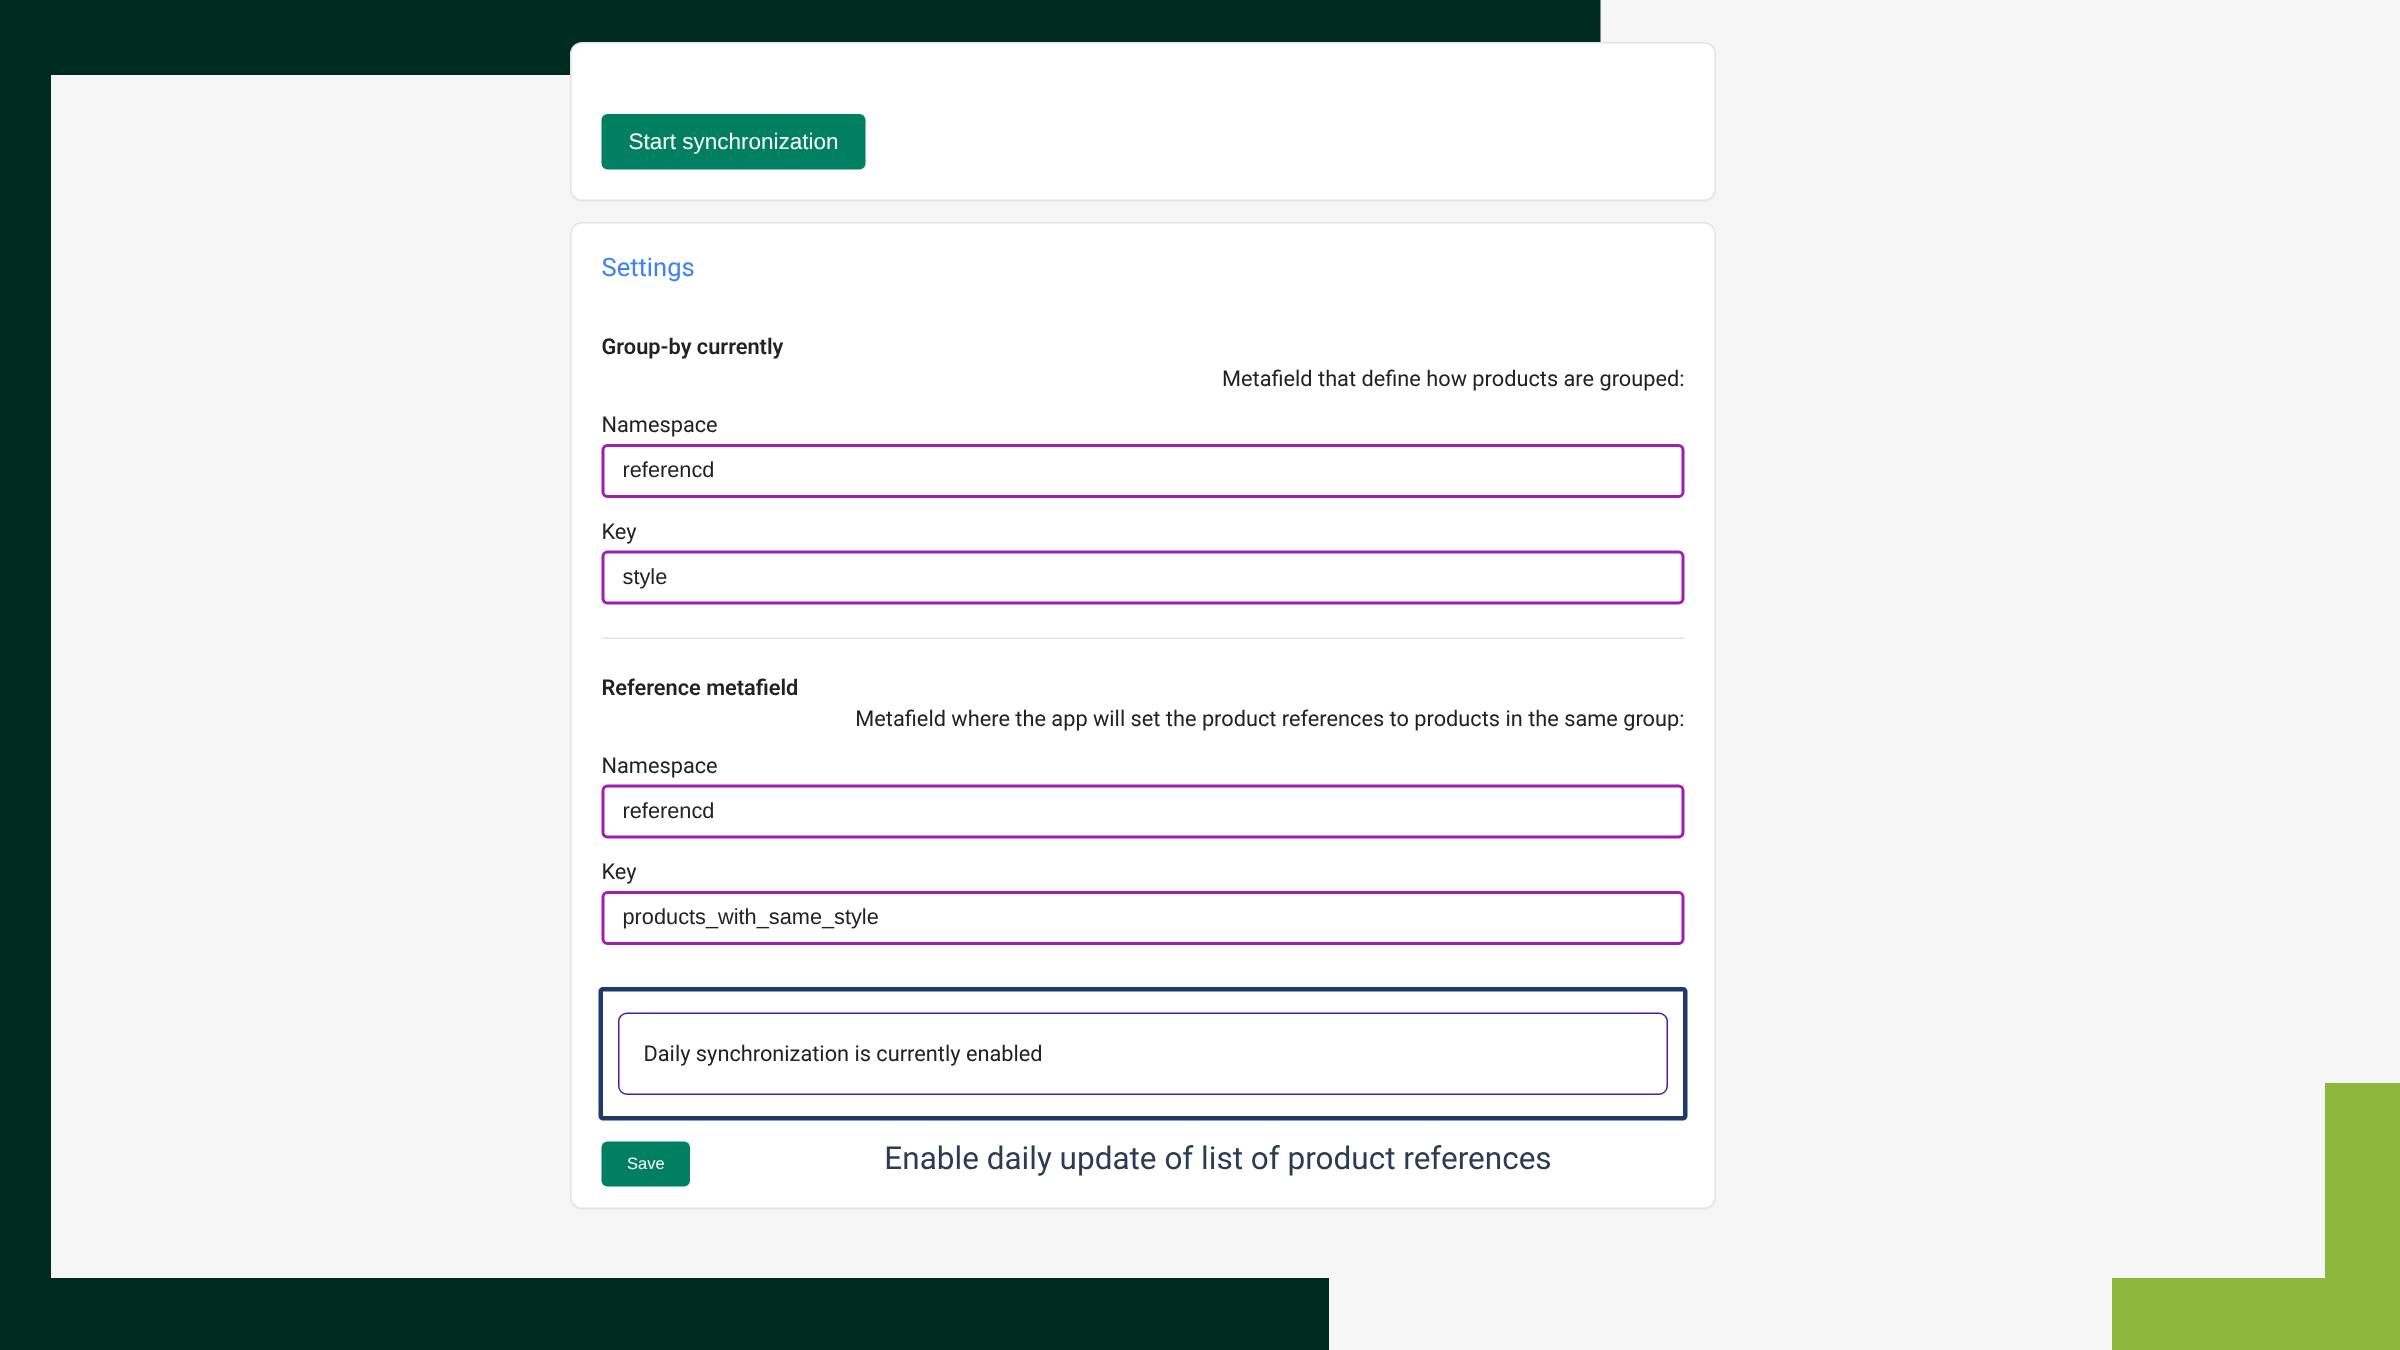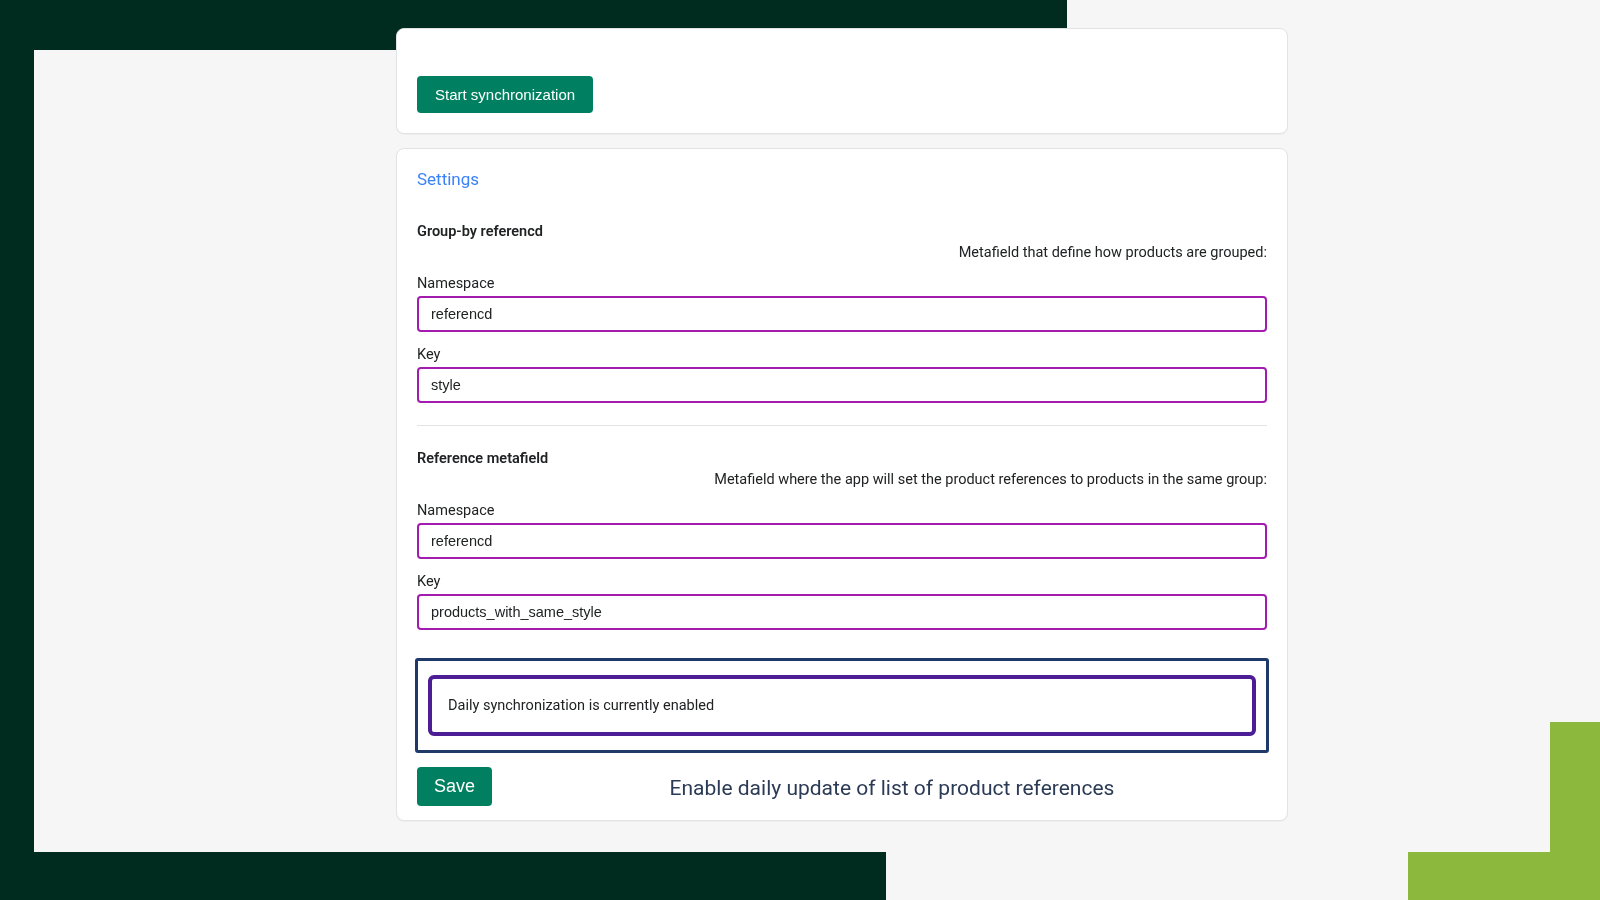--- a/index.html
+++ b/index.html
@@ -131,21 +131,21 @@
       border-top: 1px solid #e1e3e5;
       margin: 22px 0 0 0;
     }
     .daily-sync-box-outer {
       border: 3px solid #1f3a68;
       border-radius: 3px;
       margin: 28px 18px 4px 18px;
       padding: 14px 10px 14px 10px;
     }
     .daily-sync-box-inner {
-      border: 4px solid #4c1d95;
+      border: 1px solid #4c1d95;
       border-radius: 6px;
       padding: 18px 16px;
       display: flex;
       justify-content: space-between;
       align-items: flex-start;
       background: #fff;
     }
     .daily-sync-text {
       font-size: 14.5px;
       color: #202223;
@@ -158,37 +158,37 @@
       border-radius: 4px;
       font-size: 14.5px;
       cursor: pointer;
     }
     .btn-save {
       background: #008060;
       color: #fff;
       border: none;
       padding: 9px 17px;
       border-radius: 4px;
-      font-size: 18px;
+      font-size: 11px;
       font-weight: 500;
       cursor: pointer;
       margin: 10px 0 0 20px;
     }
     .caption-text {
       text-align: center;
       font-size: 21px;
       color: #2b3a55;
       margin-top: -30px;
       margin-left: 100px;
     }
     .cards-wrapper {
       position: absolute;
-      left: 396px;
+      left: 380px;
       top: 14px;
-      width: 892px;
+      width: 764px;
     }
   </style>
 </head>
 <body>
 
 <div class="bg-dark-top"></div>
 <div class="bg-dark-side"></div>
 <div class="bg-dark-bottom"></div>
 <div class="bg-green-right"></div>
 <div class="bg-green-bottom"></div>
@@ -198,21 +198,21 @@
   <div class="card card-sync">
     <div class="sync-title">Synchronization</div>
     <button class="btn-primary">Start synchronization</button>
   </div>
 
   <div class="card card-settings">
     <div class="settings-title">Settings</div>
 
     <div class="settings-body">
 
-      <div class="section-header">Group-by referencd</div>
+      <div class="section-header">Group-by currently</div>
       <div class="section-desc">Metafield that define how products are grouped:</div>
 
       <label class="field-label">Namespace</label>
       <input class="text-input" type="text" value="referencd" style="">
 
       <label class="field-label">Key</label>
       <input class="text-input" type="text" value="style" style="">
 
       <hr class="divider">
 

